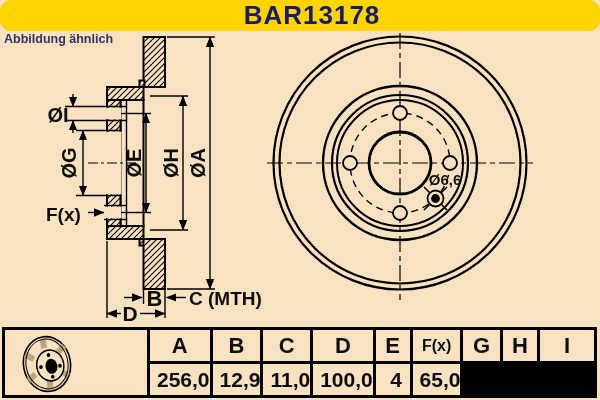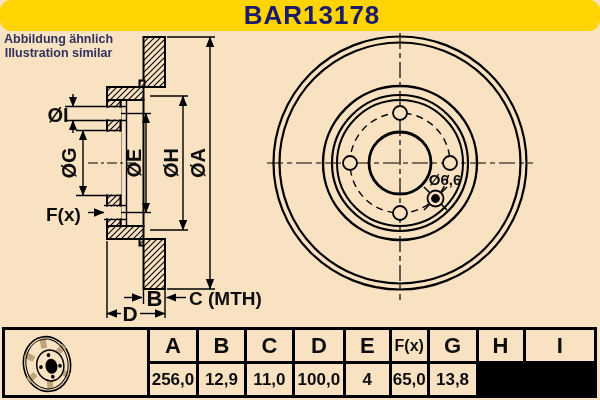--- a/index.html
+++ b/index.html
@@ -33,21 +33,21 @@
     grid-template-columns:49fr 48fr 48fr 51fr 46fr 37fr 49fr 47fr 73fr;
     grid-template-rows:31px 1fr;
     gap:3px;background:#000;border-left:3px solid #000;
   }
   .cell{
     background:#f8e2c2;display:flex;align-items:center;justify-content:center;
     color:#0d0d0d;font-weight:bold;
   }
   .cell.th{font-size:22px;}
   .cell.th.small{font-size:16px;}
-  .cell.td{font-size:17px;}
+  .cell.td{font-size:21px;padding-left:7px;}
 </style>
 </head>
 <body>
 
 <div class="stage">
 
   <svg class="drawing" width="600" height="400" viewBox="0 0 600 400">
     <defs>
       <pattern id="hatch" patternUnits="userSpaceOnUse" width="6" height="6">
         <rect width="6" height="6" fill="#f8e2c2"></rect>
@@ -162,21 +162,20 @@
       <text class="dimtext" font-size="15" text-anchor="middle" x="445" y="185">Ø6,6</text>
     </g>
   </svg>
 
   <div class="titlebar">
     <div class="title">BAR13178</div>
   </div>
 
   <div class="caption">
     <div>Abbildung ähnlich</div>
-    <div>Illustration similar</div>
   </div>
 
   <div class="bottom-panel">
     <div class="icon-box">
       <svg width="76" height="64" viewBox="0 0 76 64">
         <g transform="rotate(-10 34 33)">
           <ellipse cx="34" cy="33" rx="23.5" ry="27.5" fill="#f8e2c2" stroke="#000" stroke-width="1.6"></ellipse>
           <g stroke="#bda47c" stroke-width="6">
             <line x1="34" y1="7" x2="34" y2="17"></line>
             <line x1="14" y1="20" x2="22" y2="26"></line>
@@ -206,17 +205,16 @@
       <div class="cell th small">F(x)</div>
       <div class="cell th">G</div>
       <div class="cell th">H</div>
       <div class="cell th">I</div>
       <div class="cell td">256,0</div>
       <div class="cell td">12,9</div>
       <div class="cell td">11,0</div>
       <div class="cell td">100,0</div>
       <div class="cell td">4</div>
       <div class="cell td">65,0</div>
-      <div class="cell td">13,8</div>
     </div>
   </div>
 
 </div>
 
 </body></html>

